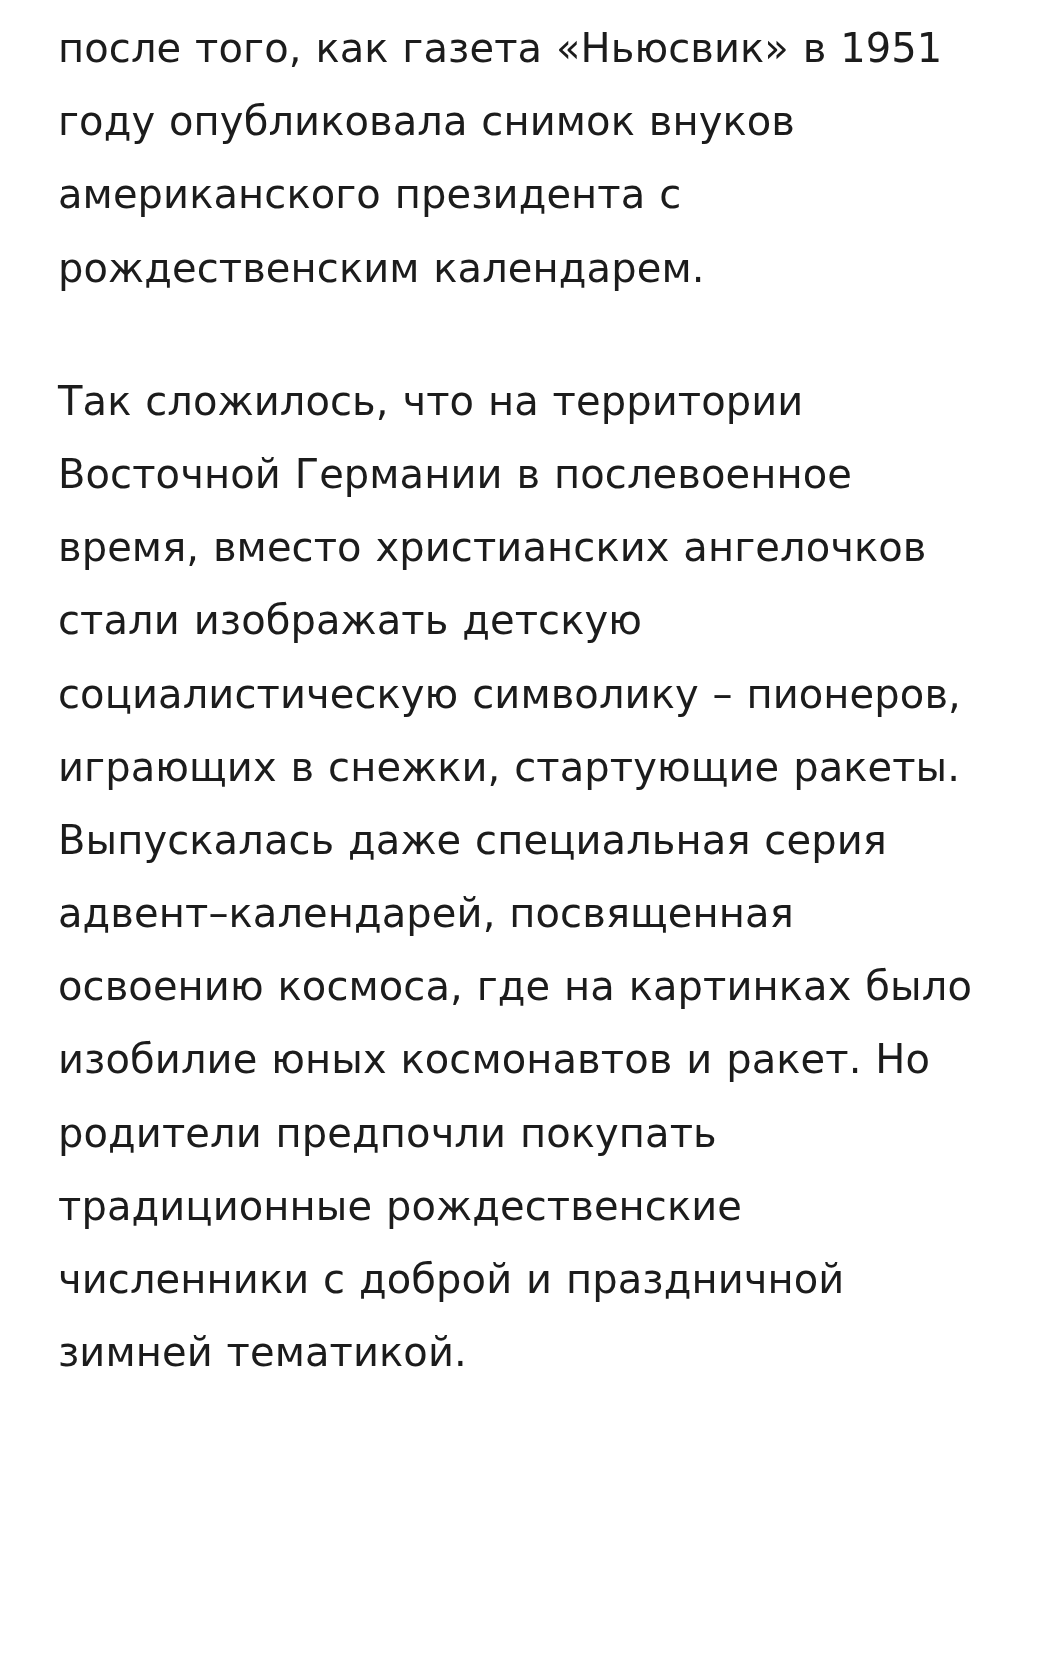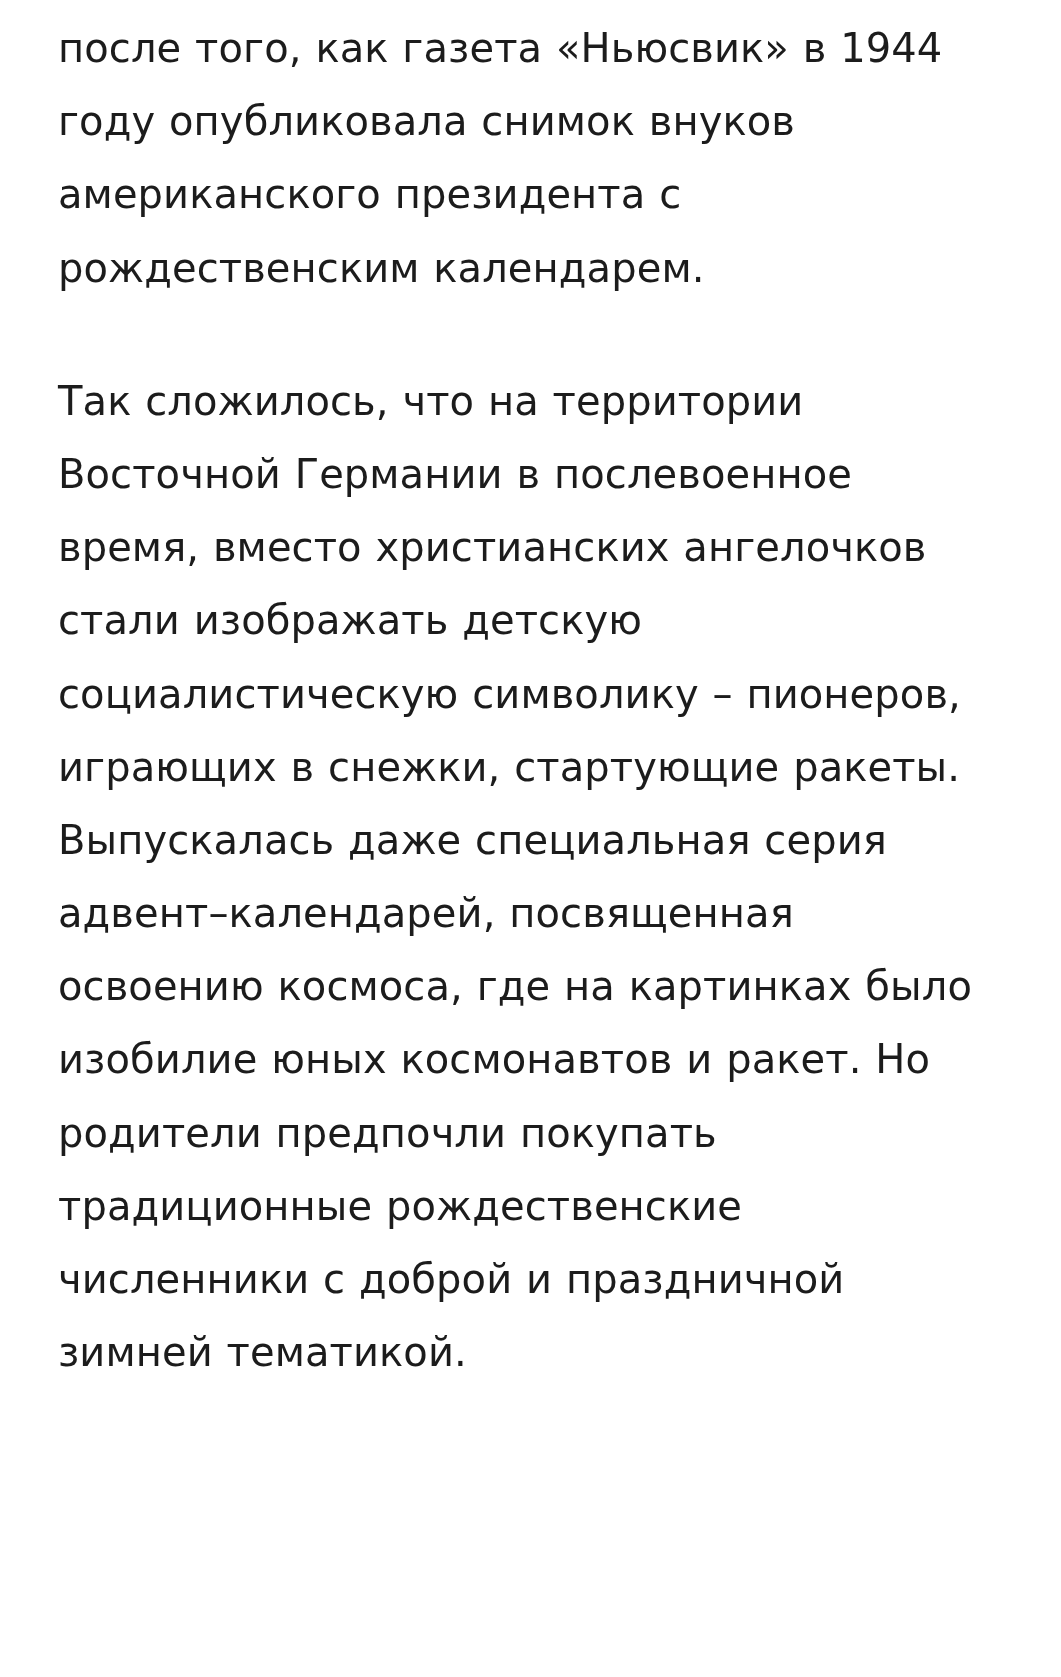--- a/index.html
+++ b/index.html
@@ -39,16 +39,16 @@
   }
   .para-first {
     margin-top: 0;
   }
 </style>
 </head>
 <body>
 
 <div class="page">
   <article class="article">
-    <p class="para para-first">после того, как газета «Ньюсвик» в 1944 году опубликовала снимок внуков американского президента с рождественским календарем.</p>
+    <p class="para para-first">после того, как газета «Ньюсвик» в 1951 году опубликовала снимок внуков американского президента с рождественским календарем.</p>
     <p class="para">Так сложилось, что на территории Восточной Германии в послевоенное время, вместо христианских ангелочков стали изображать детскую социалистическую символику – пионеров, играющих в снежки, стартующие ракеты. Выпускалась даже специальная серия адвент–календарей, посвященная освоению космоса, где на картинках было изобилие юных космонавтов и ракет. Но родители предпочли покупать традиционные рождественские численники с доброй и праздничной зимней тематикой.</p>
   </article>
 </div>
 
 </body></html>

